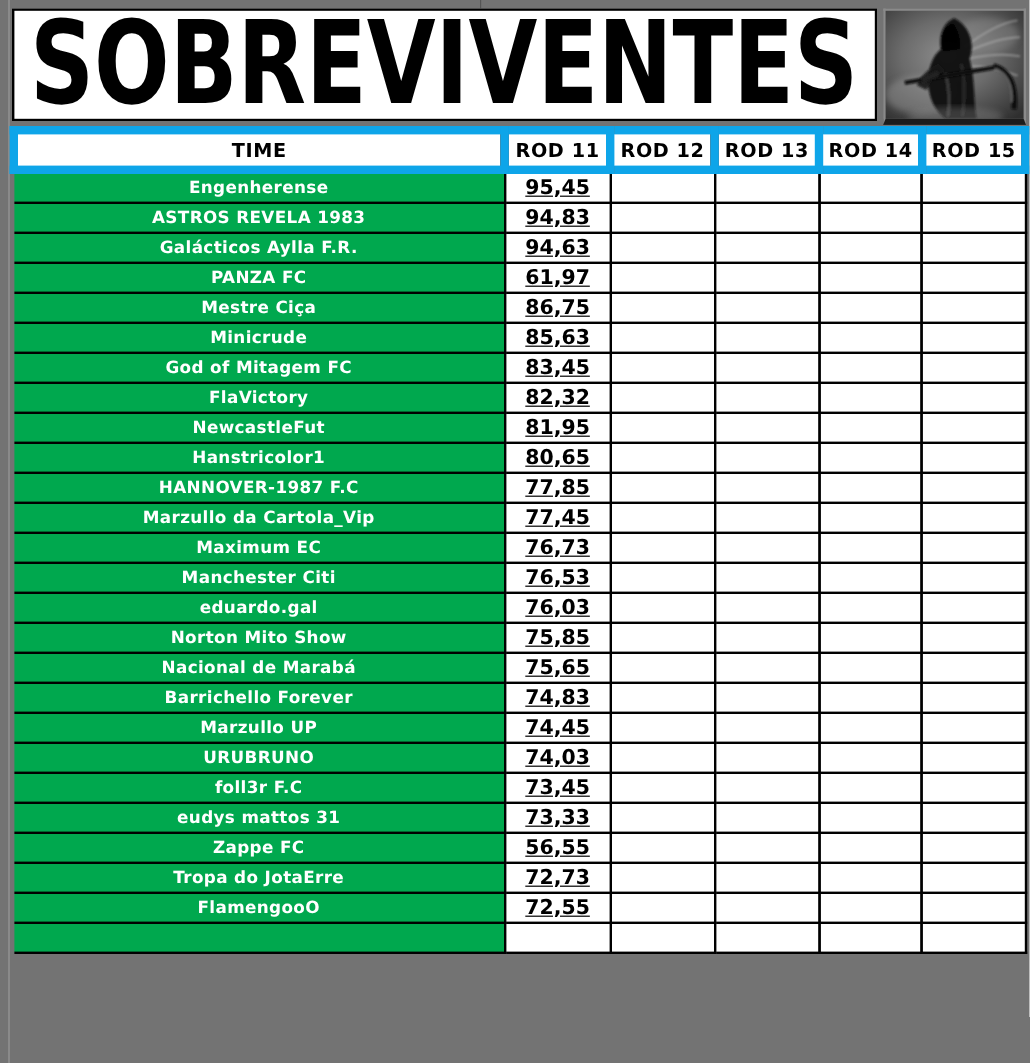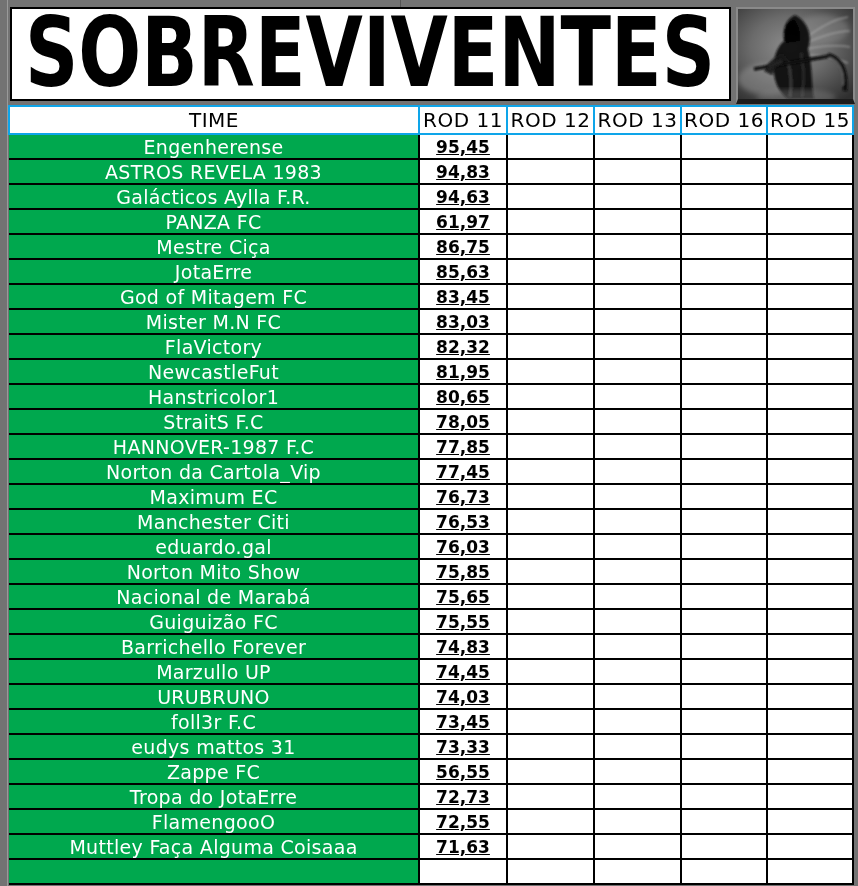--- a/index.html
+++ b/index.html
@@ -27,26 +27,26 @@
 
   table.league {
     position:absolute; left:8px; top:105px;
     border-collapse:collapse; table-layout:fixed;
   }
   table.league th, table.league td {
     padding:0; margin:0; overflow:hidden; white-space:nowrap;
     text-align:center; vertical-align:middle;
   }
   table.league th {
-    height:26px; border:2px solid #0ea5e9; background:#fff;
-    font-size:20px; font-weight:normal; color:#000; letter-spacing:0.5px;
+    height:26px; border:7px solid #0ea5e9; background:#fff;
+    font-size:16px; font-weight:bold; color:#000; letter-spacing:0.5px;
   }
   table.league td { height:23px; border:2px solid #000; }
   td.team {
-    background:#00A84E; color:#fff; font-weight:normal; font-size:19px;
+    background:#00A84E; color:#fff; font-weight:bold; font-size:14px;
     border-left:none !important; letter-spacing:0.3px;
   }
   td.val  { background:#fff; color:#000; font-weight:bold; font-size:17px;text-decoration:underline; }
   td.empty { background:#fff; }
 </style>
 </head>
 <body>
 
 <div class="sheet">
 
@@ -113,21 +113,21 @@
       <col style="width:87px">
       <col style="width:86px">
       <col style="width:86px">
     </colgroup>
     <thead>
       <tr>
           <th>TIME</th>
           <th>ROD 11</th>
           <th>ROD 12</th>
           <th>ROD 13</th>
-          <th>ROD 16</th>
+          <th>ROD 14</th>
           <th>ROD 15</th>
         </tr>
     </thead>
     <tbody>
         <tr>
           <td class="team">Engenherense</td>
           <td class="val">95,45</td>
           <td class="empty"></td>
           <td class="empty"></td>
           <td class="empty"></td>
@@ -159,44 +159,36 @@
         </tr>
         <tr>
           <td class="team">Mestre Ciça</td>
           <td class="val">86,75</td>
           <td class="empty"></td>
           <td class="empty"></td>
           <td class="empty"></td>
           <td class="empty"></td>
         </tr>
         <tr>
-          <td class="team">JotaErre</td>
+          <td class="team">Minicrude</td>
           <td class="val">85,63</td>
           <td class="empty"></td>
           <td class="empty"></td>
           <td class="empty"></td>
           <td class="empty"></td>
         </tr>
         <tr>
           <td class="team">God of Mitagem FC</td>
           <td class="val">83,45</td>
           <td class="empty"></td>
           <td class="empty"></td>
           <td class="empty"></td>
           <td class="empty"></td>
         </tr>
         <tr>
-          <td class="team">Mister M.N FC</td>
-          <td class="val">83,03</td>
-          <td class="empty"></td>
-          <td class="empty"></td>
-          <td class="empty"></td>
-          <td class="empty"></td>
-        </tr>
-        <tr>
           <td class="team">FlaVictory</td>
           <td class="val">82,32</td>
           <td class="empty"></td>
           <td class="empty"></td>
           <td class="empty"></td>
           <td class="empty"></td>
         </tr>
         <tr>
           <td class="team">NewcastleFut</td>
           <td class="val">81,95</td>
@@ -207,37 +199,29 @@
         </tr>
         <tr>
           <td class="team">Hanstricolor1</td>
           <td class="val">80,65</td>
           <td class="empty"></td>
           <td class="empty"></td>
           <td class="empty"></td>
           <td class="empty"></td>
         </tr>
         <tr>
-          <td class="team">StraitS F.C</td>
-          <td class="val">78,05</td>
-          <td class="empty"></td>
-          <td class="empty"></td>
-          <td class="empty"></td>
-          <td class="empty"></td>
-        </tr>
-        <tr>
           <td class="team">HANNOVER-1987 F.C</td>
           <td class="val">77,85</td>
           <td class="empty"></td>
           <td class="empty"></td>
           <td class="empty"></td>
           <td class="empty"></td>
         </tr>
         <tr>
-          <td class="team">Norton da Cartola_Vip</td>
+          <td class="team">Marzullo da Cartola_Vip</td>
           <td class="val">77,45</td>
           <td class="empty"></td>
           <td class="empty"></td>
           <td class="empty"></td>
           <td class="empty"></td>
         </tr>
         <tr>
           <td class="team">Maximum EC</td>
           <td class="val">76,73</td>
           <td class="empty"></td>
@@ -271,28 +255,20 @@
         </tr>
         <tr>
           <td class="team">Nacional de Marabá</td>
           <td class="val">75,65</td>
           <td class="empty"></td>
           <td class="empty"></td>
           <td class="empty"></td>
           <td class="empty"></td>
         </tr>
         <tr>
-          <td class="team">Guiguizão FC</td>
-          <td class="val">75,55</td>
-          <td class="empty"></td>
-          <td class="empty"></td>
-          <td class="empty"></td>
-          <td class="empty"></td>
-        </tr>
-        <tr>
           <td class="team">Barrichello Forever</td>
           <td class="val">74,83</td>
           <td class="empty"></td>
           <td class="empty"></td>
           <td class="empty"></td>
           <td class="empty"></td>
         </tr>
         <tr>
           <td class="team">Marzullo UP</td>
           <td class="val">74,45</td>
@@ -343,28 +319,20 @@
         </tr>
         <tr>
           <td class="team">FlamengooO</td>
           <td class="val">72,55</td>
           <td class="empty"></td>
           <td class="empty"></td>
           <td class="empty"></td>
           <td class="empty"></td>
         </tr>
         <tr>
-          <td class="team">Muttley Faça Alguma Coisaaa</td>
-          <td class="val">71,63</td>
-          <td class="empty"></td>
-          <td class="empty"></td>
-          <td class="empty"></td>
-          <td class="empty"></td>
-        </tr>
-        <tr>
           <td class="team"></td>
           <td class="empty"></td>
           <td class="empty"></td>
           <td class="empty"></td>
           <td class="empty"></td>
           <td class="empty"></td>
         </tr>
       </tbody>
   </table>
 

